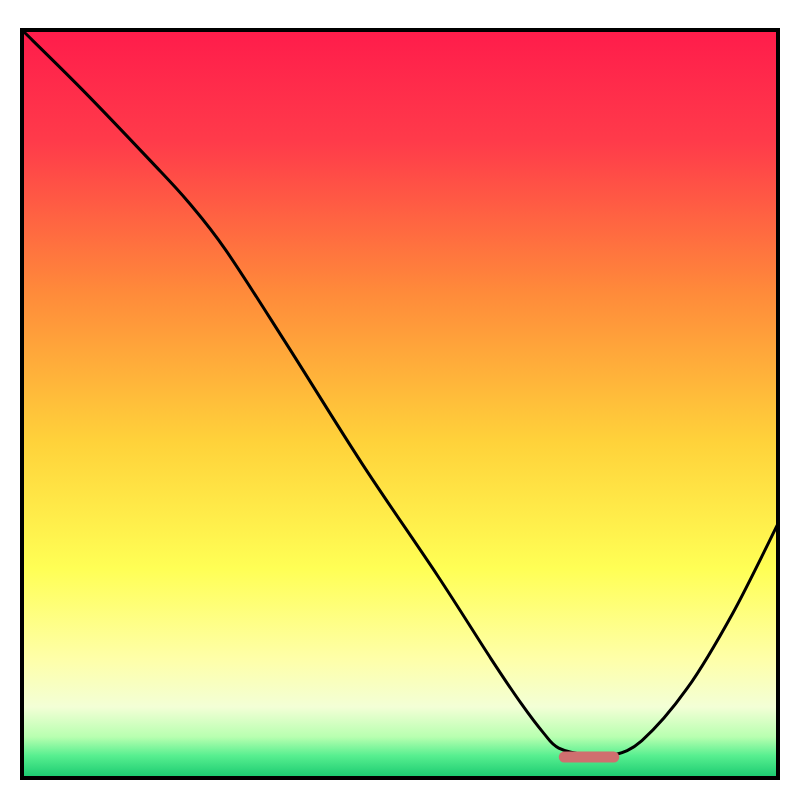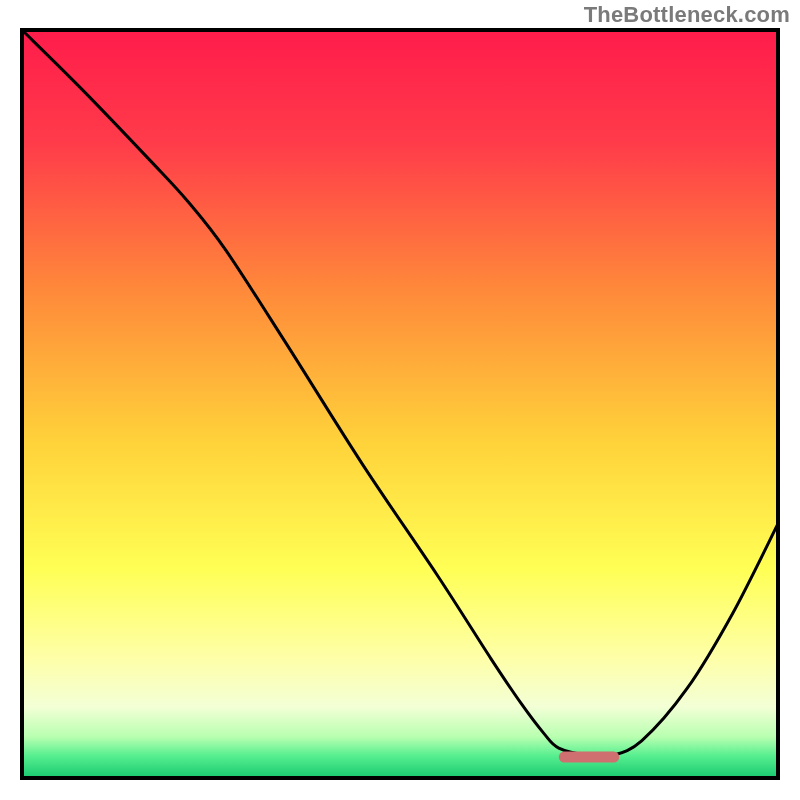--- a/index.html
+++ b/index.html
@@ -26,21 +26,20 @@
     letter-spacing: 0.2px;
   }
   svg {
     display: block;
   }
 </style>
 </head>
 <body>
 
 <div class="container">
-  <div class="watermark">TheBottleneck.com</div>
 
   <svg id="chart-svg" width="800" height="800" viewBox="0 0 800 800">
     <defs>
       <linearGradient id="bg-grad" x1="0" y1="0" x2="0" y2="1">
           <stop offset="0.00%" stop-color="#ff1c4b"></stop>
           <stop offset="15.00%" stop-color="#ff3b4a"></stop>
           <stop offset="35.00%" stop-color="#ff8a3a"></stop>
           <stop offset="55.00%" stop-color="#ffd23a"></stop>
           <stop offset="72.00%" stop-color="#ffff55"></stop>
           <stop offset="84.00%" stop-color="#feffa8"></stop>

